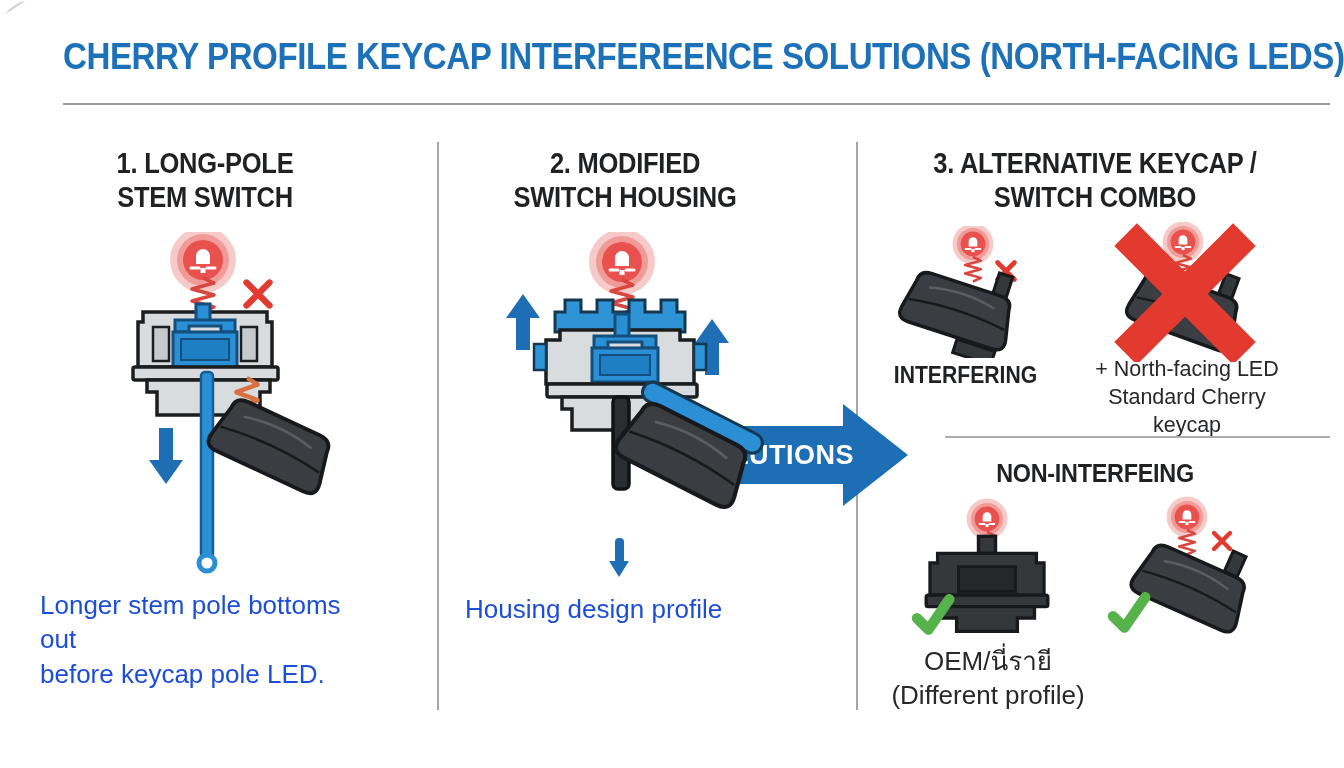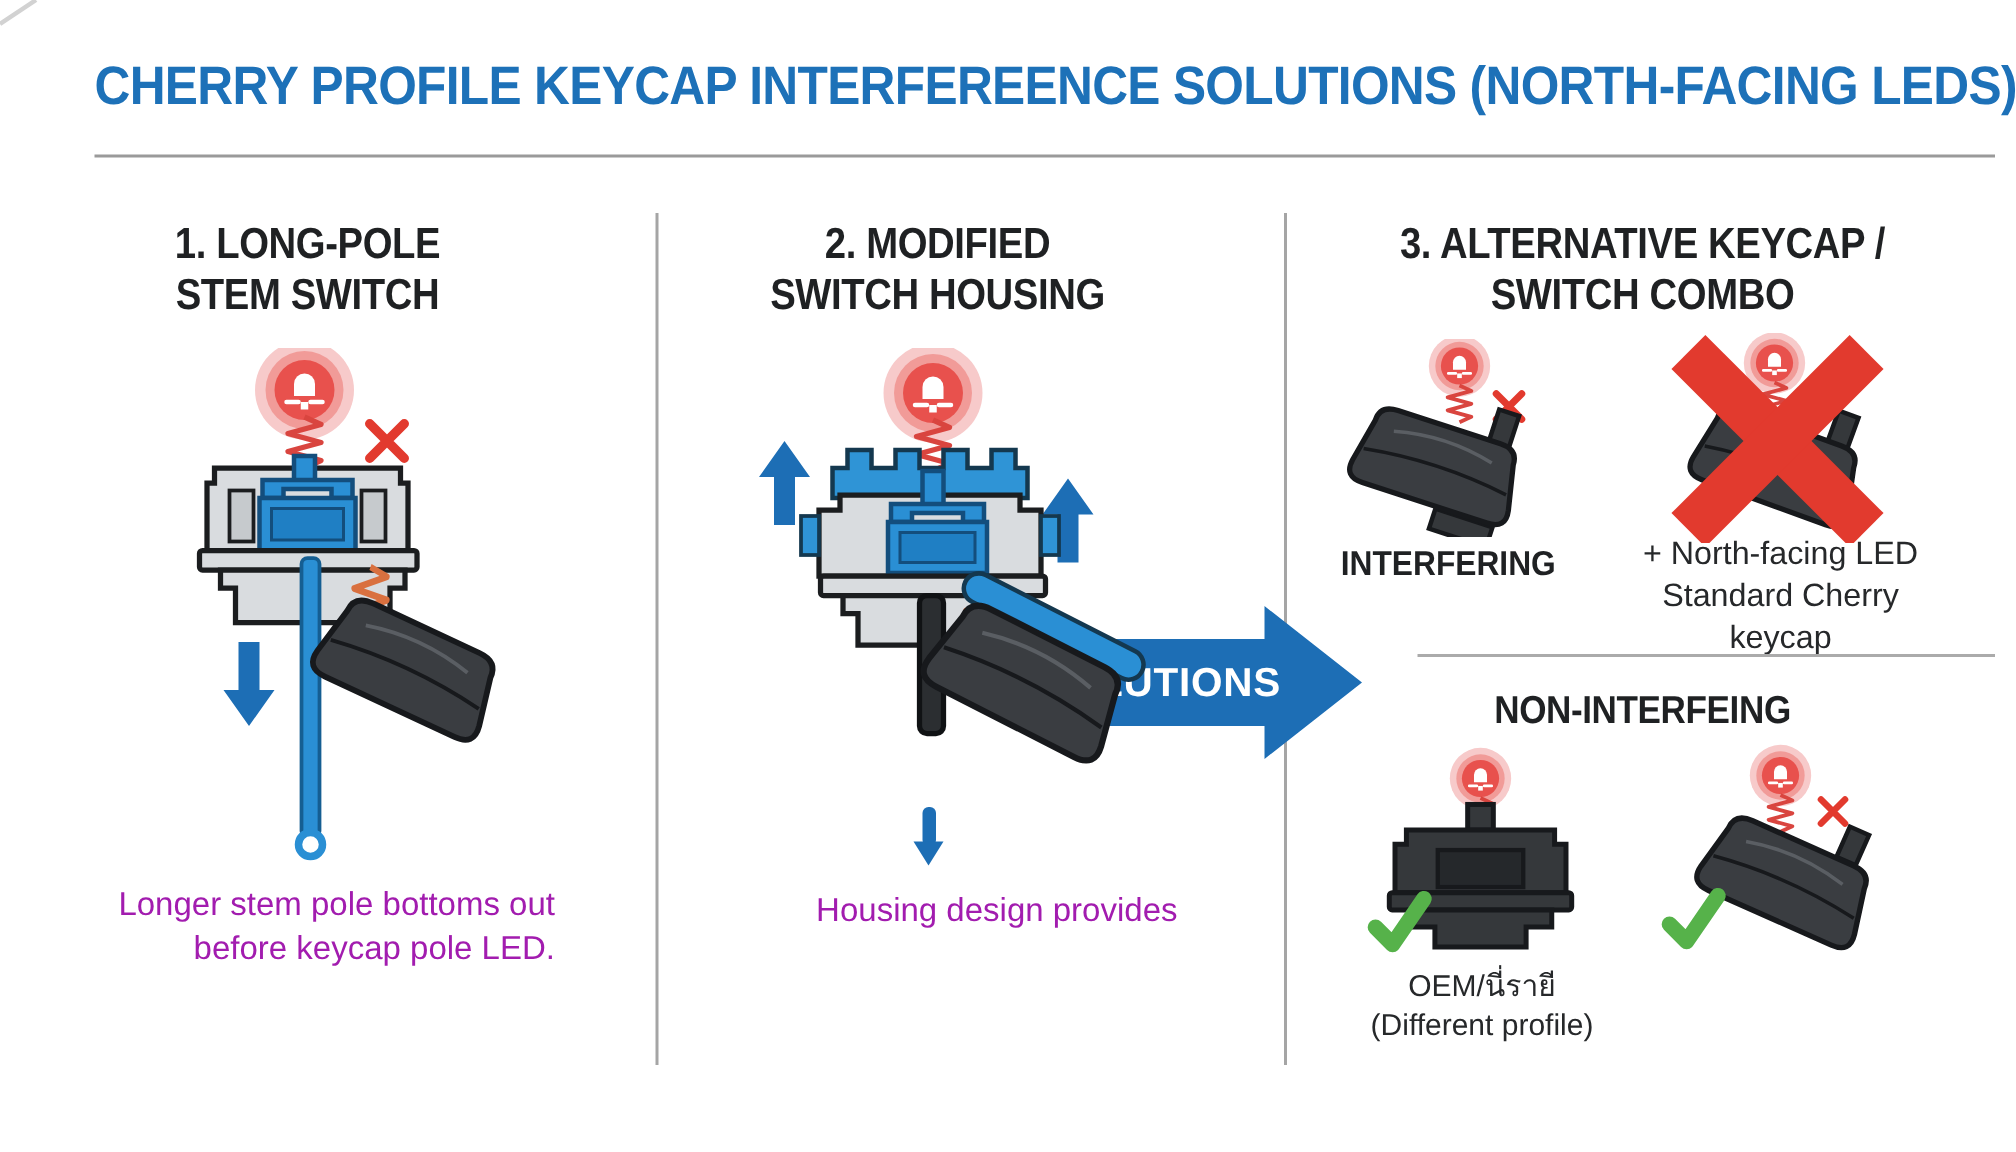--- a/index.html
+++ b/index.html
@@ -1,30 +1,30 @@
 <!DOCTYPE html>
 <html><head>
 <meta charset="utf-8">
 <style>
   html,body{margin:0;padding:0;background:#ffffff;}
   .canvas{position:relative;width:1344px;height:768px;background:#ffffff;overflow:hidden;
-          font-family:"Liberation Sans","DejaVu Sans",sans-serif;color:#222426;}
+          font-family:"Liberation Sans","DejaVu Sans",sans-serif;color:#222426;border-radius:32px;}
   .abs{position:absolute;}
   .title{left:63px;top:36px;width:1270px;font-size:36px;font-weight:bold;color:#1d71b8;
          letter-spacing:-0.5px;transform:scaleX(0.92);transform-origin:left center;white-space:nowrap;}
   .title-rule{left:63px;top:103px;width:1267px;height:2px;background:#9a9a9a;}
   .vdiv{top:142px;width:2px;height:568px;background:#a5a5a5;z-index:0;}
   .heading{font-weight:bold;color:#1f2123;font-size:29px;line-height:1.18;text-align:center;
            transform:scaleX(0.88);transform-origin:center top;letter-spacing:-0.3px;}
-  .caption{color:#a21caf;font-size:22px;line-height:1.32;text-align:right;}
+  .caption{color:#1d4ed8;font-size:26px;line-height:1.32;text-align:left;}
   .sublabel{color:#1f2123;font-weight:bold;font-size:23px;text-align:center;
             transform:scaleX(0.92);transform-origin:center top;}
   .subhead{color:#1f2123;font-weight:bold;font-size:26px;text-align:center;
            transform:scaleX(0.9);transform-origin:center top;letter-spacing:-0.3px;}
-  .smallcap{color:#26282a;font-size:20px;line-height:1.3;text-align:center;}
+  .smallcap{color:#26282a;font-size:26px;line-height:1.3;text-align:center;}
   .hdiv{height:2px;background:#ababab;}
   svg{display:block;}
   .corner-mark{left:0;top:0;}
 </style>
 </head>
 <body>
 
 <div class="canvas">
 
   <svg width="0" height="0" style="position:absolute">
@@ -146,21 +146,21 @@
       <use href="#kc" transform="translate(0 6) scale(0.92)"></use>
     </g>
 
     <g fill="#1d6eb5">
       <rect x="145" y="306" width="9" height="26" rx="4"></rect>
       <polygon points="139,329 159,329 149,345"></polygon>
     </g>
   </svg>
 
   <div class="abs caption" style="left:465px;top:592px;width:320px">
-    <div>Housing design provides</div>
+    <div>Housing design profile</div>
   </div>
 
   <div class="abs heading" style="left:870px;top:146px;width:450px">
     <div>3. ALTERNATIVE KEYCAP /</div>
     <div>SWITCH COMBO</div>
   </div>
 
   <svg class="abs" style="left:878px;top:226px" width="175" height="132" viewBox="0 0 175 132">
     <use href="#led" transform="translate(95 18) scale(0.62)"></use>
     <use href="#spring" transform="translate(95 31) scale(0.72)" style="color:#d9453f"></use>

